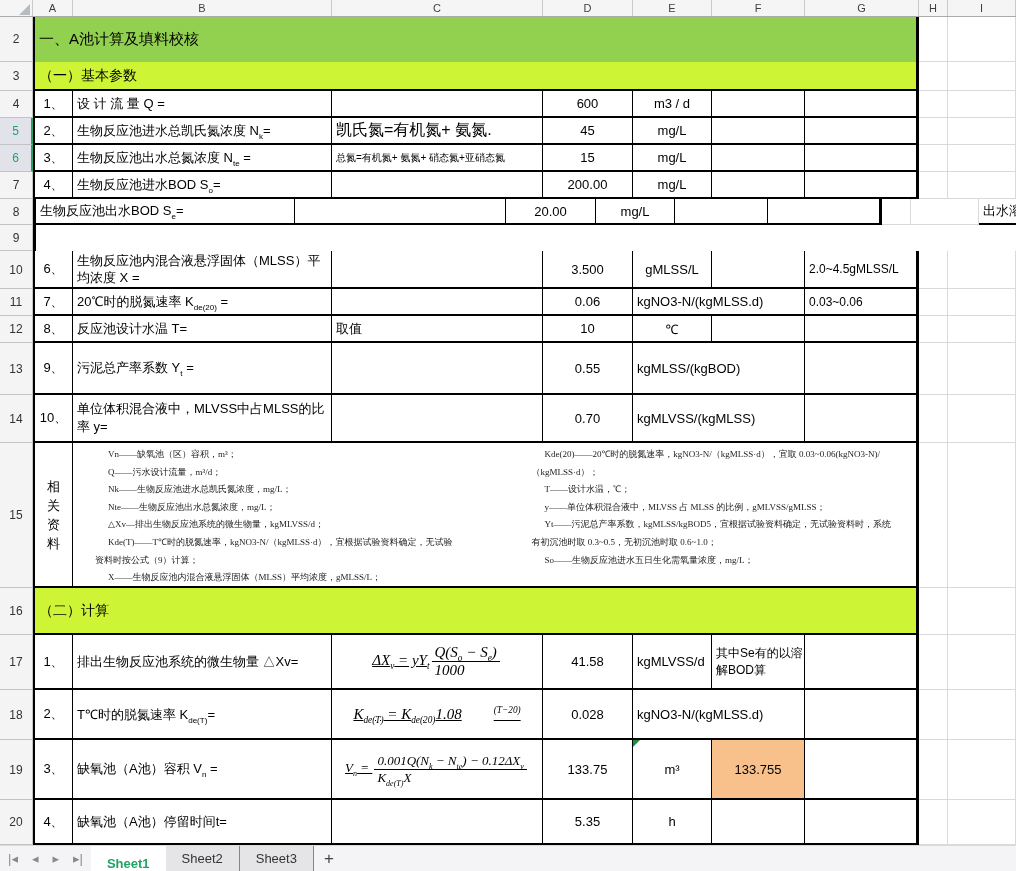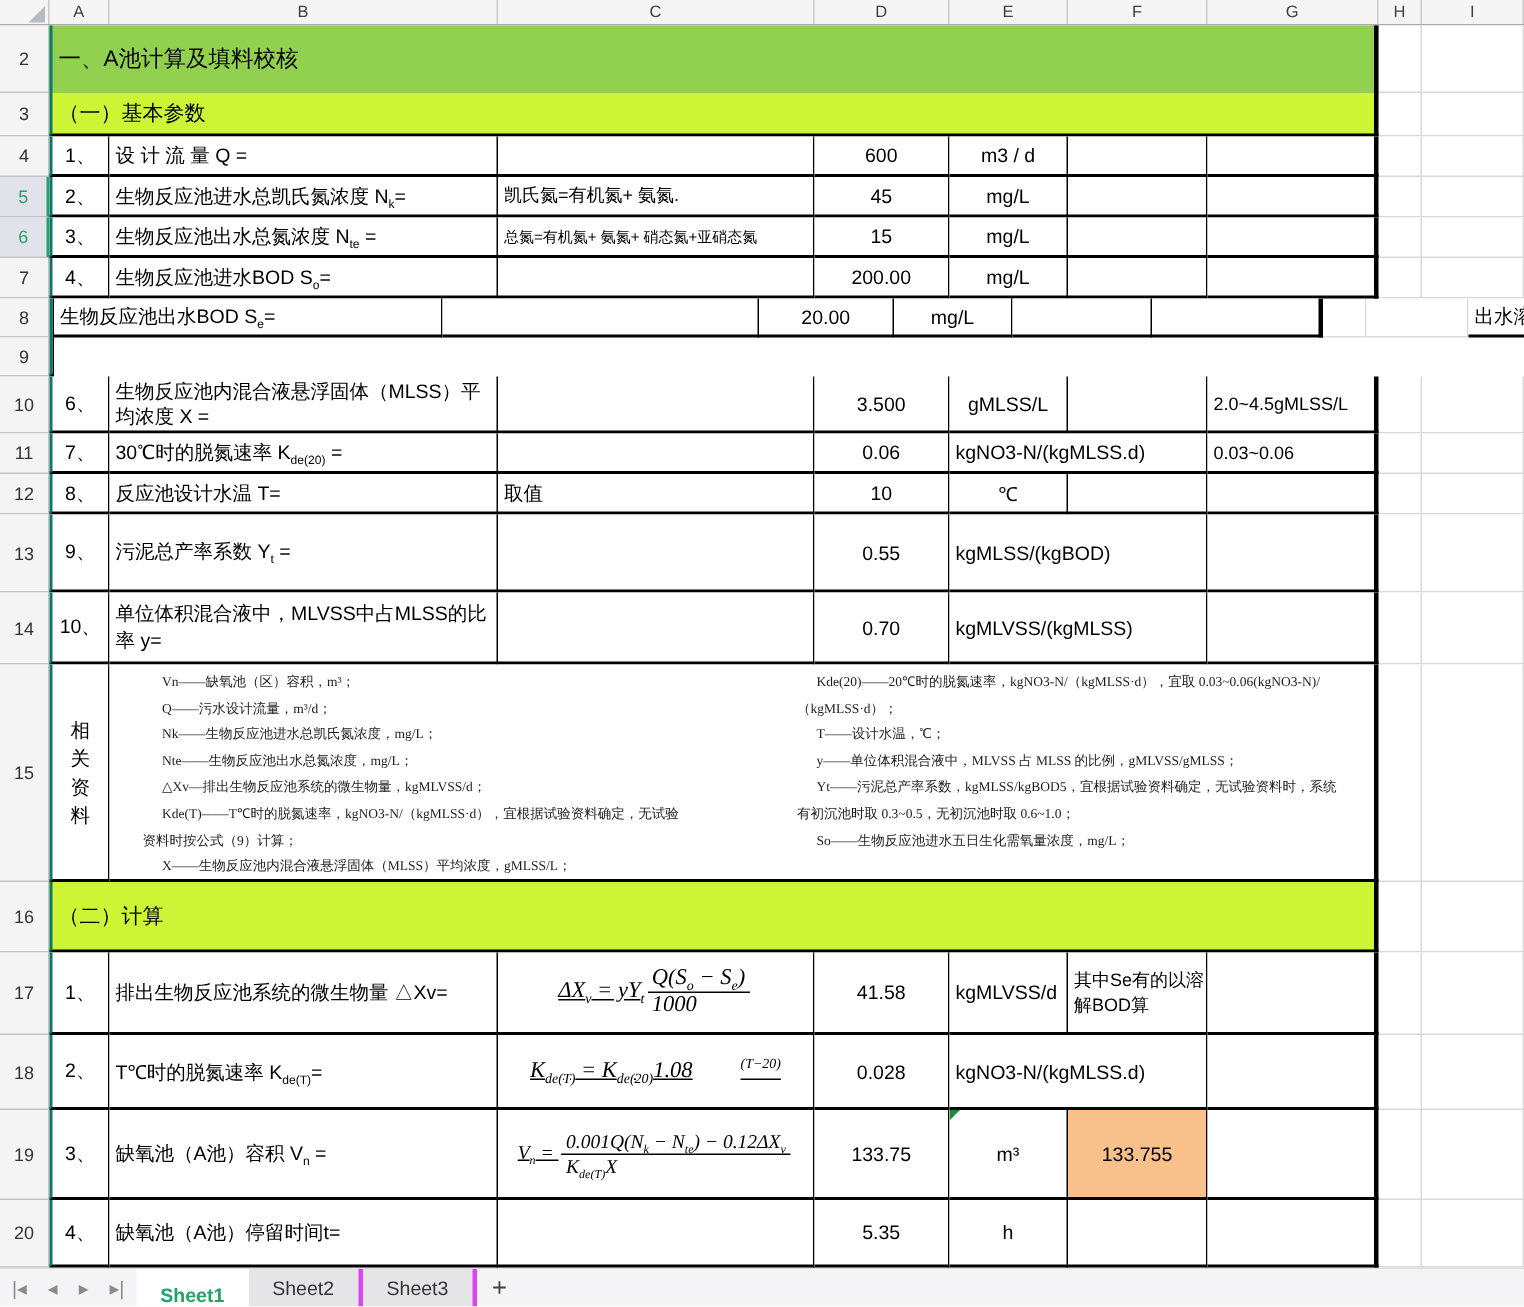--- a/index.html
+++ b/index.html
@@ -7,21 +7,21 @@
   
   .colh{display:flex;height:17px;background:#F5F5F6;border-bottom:1px solid #ABABAB;box-sizing:border-box;}
   .colh .hc{box-sizing:border-box;border-right:1px solid #C9C9C9;display:flex;align-items:center;justify-content:center;font-size:11px;color:#3f3f3f;}
   .corner{width:33px;box-sizing:border-box;border-right:1px solid #C9C9C9;position:relative;}
   .corner:after{content:"";position:absolute;right:2px;bottom:1px;width:0;height:0;border-bottom:11px solid #B7BCC1;border-left:11px solid transparent;}
   
   .row{display:flex;box-sizing:border-box;}
   .rh{width:33px;box-sizing:border-box;background:#F4F4F5;border-right:1px solid #C3C3C3;border-bottom:1px solid #C3C3C3;display:flex;align-items:center;justify-content:center;font-size:12px;color:#333;}
   .rh.sel{background:#E2E2EA;color:#21A366;border-right:2px solid #21A366;}
   .c{box-sizing:border-box;background:#fff;border-right:1px solid #000;border-bottom:2px solid #000;display:flex;align-items:center;overflow:hidden;position:relative;font-size:13px;}
-  .first{border-left:2px solid #0f766e;align-items:center;}
+  .first{border-left:2px solid #000000;align-items:center;}
   .gEnd{border-right:3px solid #000;}
   .fill{box-sizing:border-box;background:#fff;border-right:1px solid #D9D9D9;border-bottom:1px solid #D9D9D9;}
   .ctr{justify-content:center;text-align:center;}
   .pl{padding-left:4px;}
   .wA{width:40px}.wB{width:259px}.wC{width:211px}.wD{width:90px}.wE{width:79px}.wF{width:93px}.wG{width:114px}.wEF{width:172px}.wH{width:29px}.wI{width:68px}.wTitle{width:886px}.wBG{width:846px}
   .green{background:#92D050;border-bottom:none;font-size:15px;}
   .lime{background:#CDF535;font-size:14px;}
   sub{font-size:0.62em;line-height:0;}
   sup{font-size:0.62em;line-height:0;margin-left:32px;}
   .formula{font-family:"Liberation Serif",serif;font-style:italic;font-size:15px;text-decoration:underline;}
@@ -37,21 +37,21 @@
   .ncol.right{width:386px;padding-left:2px;}
   .ind{padding-left:13px;font-family:Liberation Serif, serif;}
   .tri-err{position:absolute;top:0;left:0;width:0;height:0;border-top:7px solid #1E8E3E;border-right:7px solid transparent;}
   .orange{background:#F8C08A;justify-content:center;}
   
   .tabbar{height:26px;box-sizing:border-box;background:#F4F4F6;border-top:1px solid #DBDBDB;display:flex;align-items:stretch;font-size:13px;}
   .navgrp{display:flex;align-items:center;padding:0 8px;gap:14px;color:#8a8a8a;font-size:13px;}
   .navbtn{cursor:default;}
   .tab{display:flex;align-items:center;justify-content:center;padding:0 16px;color:#333;box-sizing:border-box;}
   .tab.active{background:#FFFFFF;color:#21A366;font-weight:bold;align-items:flex-end;}
-  .tab.inactive{background:#E5E5E7;border-right:3px solid #d946ef;}
+  .tab.inactive{background:#E5E5E7;border-right:1px solid #d946ef;}
   .addbtn{display:flex;align-items:center;justify-content:center;width:30px;color:#444;font-size:17px;}
 </style>
 </head>
 <body>
 
 <div id="app">
 
   <div class="colh">
     <div class="corner"></div>
     <div class="hc wA">A</div>
@@ -106,21 +106,21 @@
 
   <div class="row" style="height:27px">
     <div class="rh sel">5</div>
     <div class="c first ctr wA">
         <span>2、</span>
       </div>
     <div class="c pl wB">
         <span><span>生物反应池进水总凯氏氮浓度 N</span><sub>k</sub><span>=</span></span>
       </div>
     <div class="c pl wC">
-        <span class="smallc" style="font-size:12px">凯氏氮=有机氮+ 氨氮.</span>
+        <span class="smallc" style="font-size:16px">凯氏氮=有机氮+ 氨氮.</span>
       </div>
     <div class="c ctr wD">
         <span>45</span>
       </div>
     <div class="c ctr wE">
         <span>mg/L</span>
       </div>
     <div class="c wF"></div>
     <div class="c gEnd wG"></div>
     <div class="fill wH"></div>
@@ -237,21 +237,21 @@
     <div class="fill wH"></div>
     <div class="fill wI"></div>
   </div>
 
   <div class="row" style="height:27px">
     <div class="rh">11</div>
     <div class="c first ctr wA">
         <span>7、</span>
       </div>
     <div class="c pl wB">
-        <span><span>30℃时的脱氮速率 K</span><sub>de(20)</sub><span> =</span></span>
+        <span><span>20℃时的脱氮速率 K</span><sub>de(20)</sub><span> =</span></span>
       </div>
     <div class="c wC"></div>
     <div class="c ctr wD">
         <span>0.06</span>
       </div>
     <div class="c pl wEF">
         <span>kgNO3-N/(kgMLSS.d)</span>
       </div>
     <div class="c gEnd pl gnote wG">
         <span>0.03~0.06</span>

